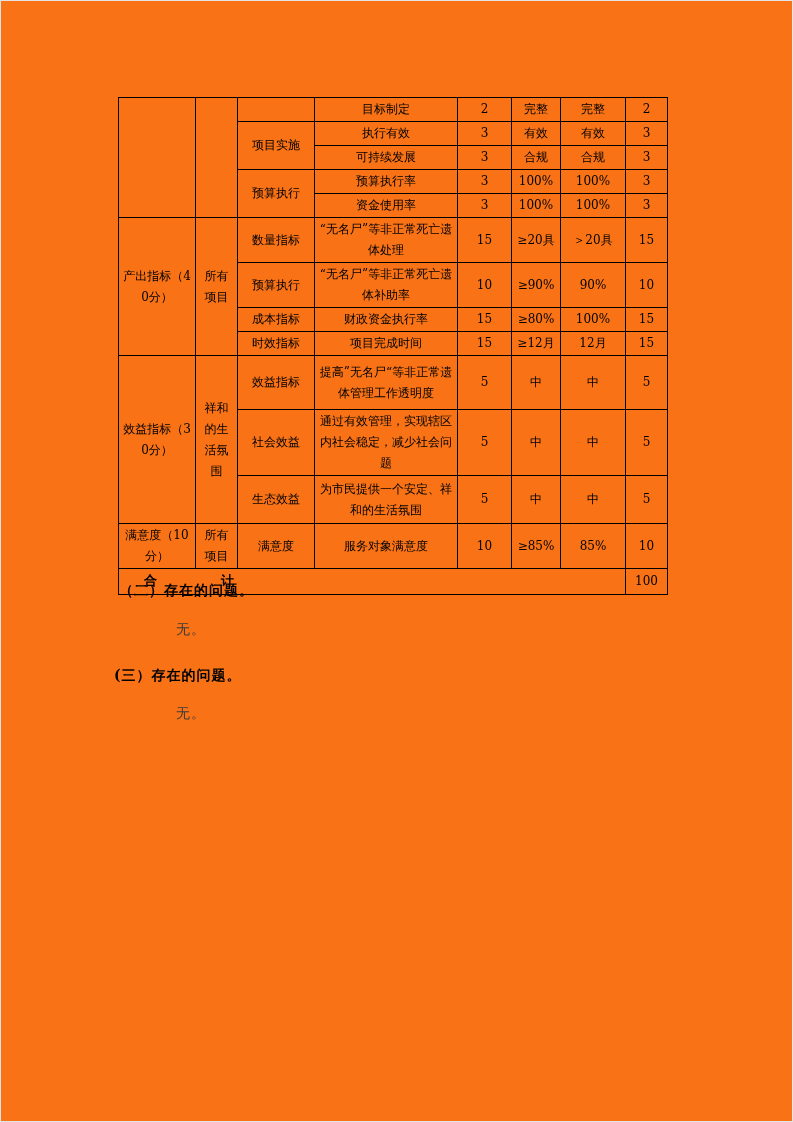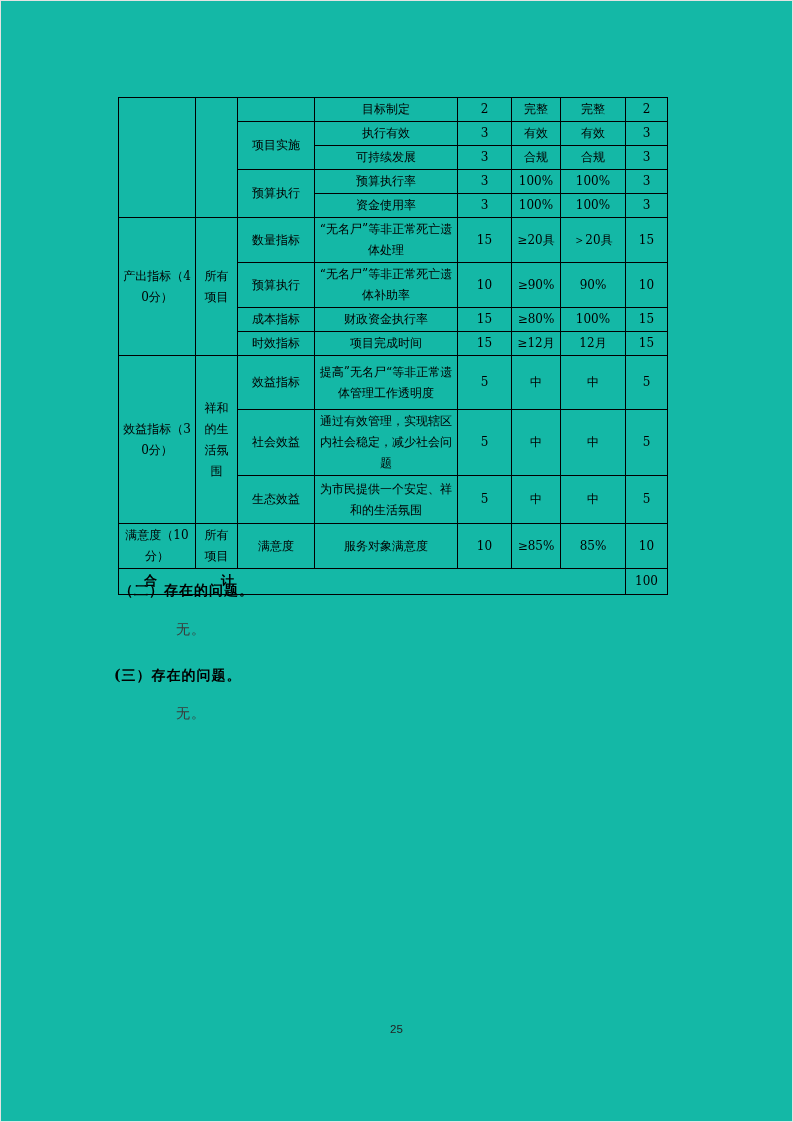--- a/index.html
+++ b/index.html
@@ -5,21 +5,21 @@
   * { margin: 0; padding: 0; box-sizing: border-box; }
   html, body { background: #ffffff; }
   body {
     width: 793px; height: 1122px; position: relative;
     font-family: "DejaVu Serif", "Liberation Serif", serif;
     color: #000;
   }
   .page {
     position: absolute; inset: 0;
     border: 1px solid #e3e3e3;
-    background: #14b8a6;
+    background: #f97316;
   }
   table.score-table {
     position: absolute; left: 117px; top: 96px;
     width: 549px;
     border-collapse: collapse; table-layout: fixed;
     border: 1.5px solid #000;
   }
   .score-table td {
     border: 1px solid #000;
     text-align: center; vertical-align: middle;
@@ -181,15 +181,14 @@
       </tr>
     </tbody>
   </table>
 
   <div class="doc-heading" style="left:118px; top:581px;">（二）存在的问题。</div>
   <div class="doc-body" style="left:175px; top:620px;">无。</div>
 
   <div class="doc-heading" style="left:113px; top:666px;">(三）存在的问题。</div>
   <div class="doc-body" style="left:175px; top:704px;">无。</div>
 
-  <div class="page-number">25</div>
 
 </div>
 
 </body></html>

